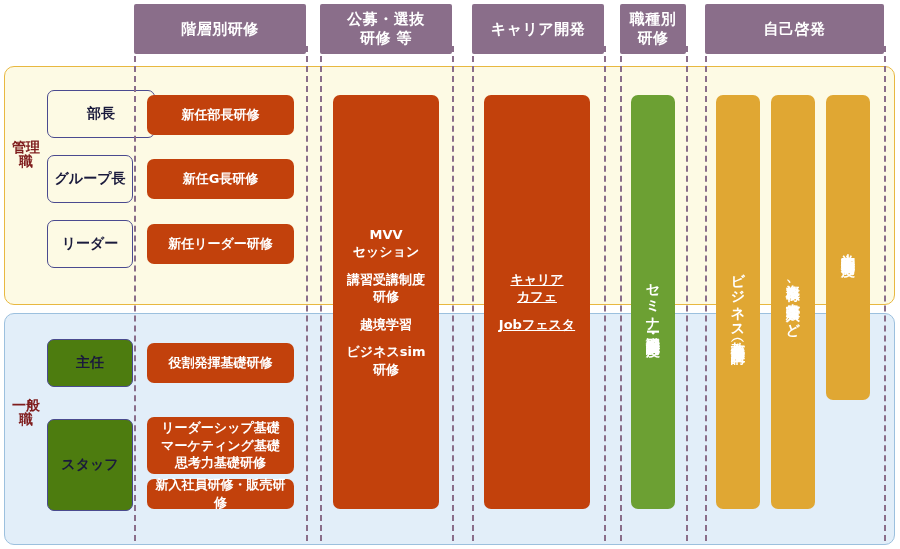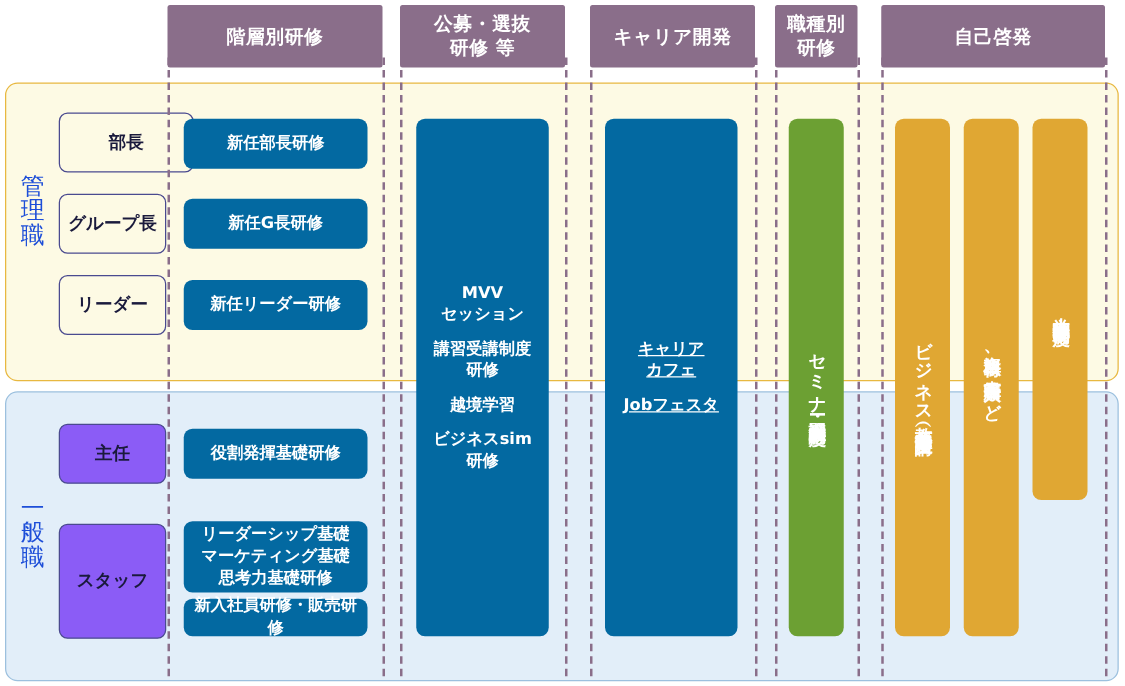--- a/index.html
+++ b/index.html
@@ -36,23 +36,23 @@
   .tier-panel.mgmt{
     background:#fdfae4;
     border:1px solid #e8b840;
   }
   .tier-panel.general{
     background:#e2eef9;
     border:1px solid #9cc0de;
   }
   .tier-label{
     position:absolute;
-    color:#1d4ed8;
-    font-weight:normal;
-    font-size:19px;
+    color:#7f1d1d;
+    font-weight:bold;
+    font-size:14px;
     line-height:1.02;
     width:28px;
     text-align:center;
     letter-spacing:0px;
   }
 
   
   .role-box{
     position:absolute;
     box-sizing:border-box;
@@ -60,21 +60,21 @@
     border-radius:7px;
     display:flex;
     align-items:center;
     justify-content:center;
     font-weight:bold;
     font-size:14px;
     color:#1a1a3c;
     background:transparent;
   }
   .role-box.mgmt{background:#fdfae4;}
-  .role-box.general{background:#8b5cf6;}
+  .role-box.general{background:#4d7c0f;}
 
   
   .vsep{
     position:absolute;
     width:0;
     border-left:2px dashed #8a6e8a;
   }
 
   
   .prog{
@@ -84,21 +84,21 @@
     display:flex;
     align-items:center;
     justify-content:center;
     text-align:center;
     color:#ffffff;
     font-weight:bold;
     line-height:1.35;
     font-size:13px;
     padding:2px 4px;
   }
-  .prog.navy{background:#0369a1;}
+  .prog.navy{background:#c2410c;}
   .prog.green{background:#6ca033;}
   .prog.gold{background:#e0a733;}
 
   .prog.vert{
     writing-mode:vertical-rl;
     text-orientation:upright;
     letter-spacing:1px;
     font-size:14px;
     padding:8px 2px;
   }

